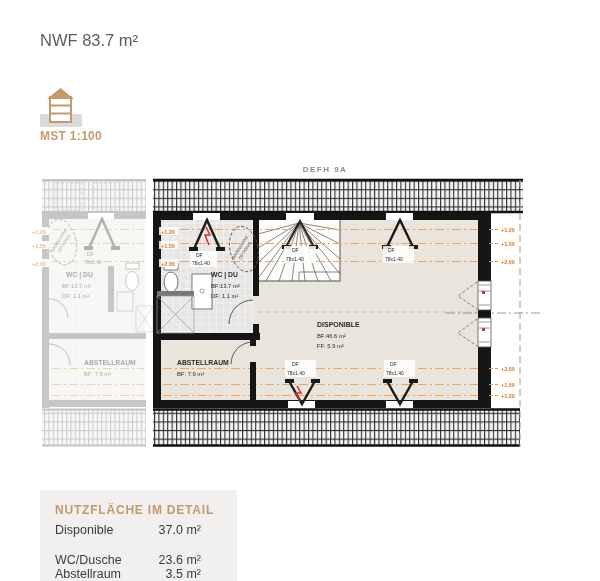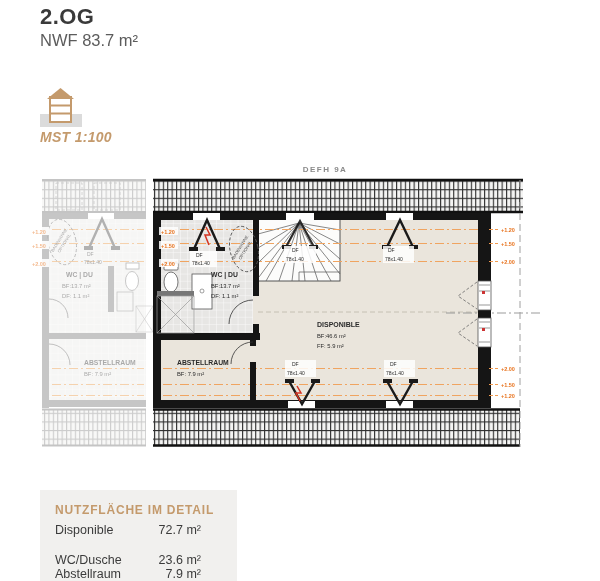--- a/index.html
+++ b/index.html
@@ -2,38 +2,37 @@
 <html><head>
 <meta charset="utf-8">
 <style>
   html,body{margin:0;padding:0;}
   .page{position:relative;width:600px;height:581px;background:#ffffff;overflow:hidden;
         font-family:"Liberation Sans",sans-serif;}
   .page-title{position:absolute;left:40px;top:4px;margin:0;font-size:22px;font-weight:700;
         color:#3a3a3a;letter-spacing:.4px;}
   .page-subtitle{position:absolute;left:40px;top:31px;font-size:16.5px;color:#5c5c5c;}
   .scale-icon{position:absolute;left:38px;top:86px;}
-  .scale-label{position:absolute;left:40px;top:129px;font-size:14px;font-style:italic;
+  .scale-label{position:absolute;left:40px;top:129px;font-size:12px;
         font-weight:600;color:#c49a6c;letter-spacing:.3px;}
   .plan-svg{position:absolute;left:0;top:0;}
   .plan-svg text{font-family:"Liberation Sans",sans-serif;}
   .detail-panel{position:absolute;left:40px;top:490px;width:197px;height:91px;background:#f1f0ee;}
   .panel-header{position:absolute;left:15px;top:13px;font-size:12px;font-weight:700;
         letter-spacing:.8px;color:#c49a6c;text-align:right;}
   .panel-row{position:absolute;left:15px;right:36px;height:20px;display:flex;
         justify-content:space-between;align-items:center;font-size:12.5px;color:#3b3b3b;}
   .panel-row .rv{text-align:right;}
   .r0{top:30px}.r1{top:60px}.r2{top:74px}
 </style>
 </head>
 <body>
 
 <div class="page">
 
-  <h1 class="page-title">2.OG</h1>
   <div class="page-subtitle">NWF 83.7 m²</div>
 
   <svg class="scale-icon" width="46" height="44" viewBox="0 0 46 44">
     <rect x="2" y="28" width="42" height="13" fill="#dbdbdb"></rect>
     <rect x="12" y="11" width="21" height="25" fill="#ffffff" stroke="#c49a6c" stroke-width="2"></rect>
     <path d="M12,19.5 H33 M12,27.5 H33" stroke="#c49a6c" stroke-width="2" fill="none"></path>
     <polygon points="9,13 22.5,2 36,13" fill="#c49a6c"></polygon>
   </svg>
   <div class="scale-label">MST 1:100</div>
 
@@ -298,25 +297,25 @@
       </g>
     </g>
 
     <text x="325" y="172" text-anchor="middle" font-size="8" font-weight="bold" letter-spacing="1.5" fill="#8a8a8a">DEFH 9A</text>
   </svg>
 
   <div class="detail-panel">
     <div class="panel-header">NUTZFLÄCHE IM DETAIL</div>
     <div class="panel-row r0">
       <span class="rl">Disponible</span>
-      <span class="rv">72.7 m²</span>
+      <span class="rv">37.0 m²</span>
     </div>
     <div class="panel-row r1">
       <span class="rl">WC/Dusche</span>
       <span class="rv">23.6 m²</span>
     </div>
     <div class="panel-row r2">
       <span class="rl">Abstellraum</span>
-      <span class="rv">7.9 m²</span>
+      <span class="rv">3.5 m²</span>
     </div>
   </div>
 
 </div>
 
 </body></html>

